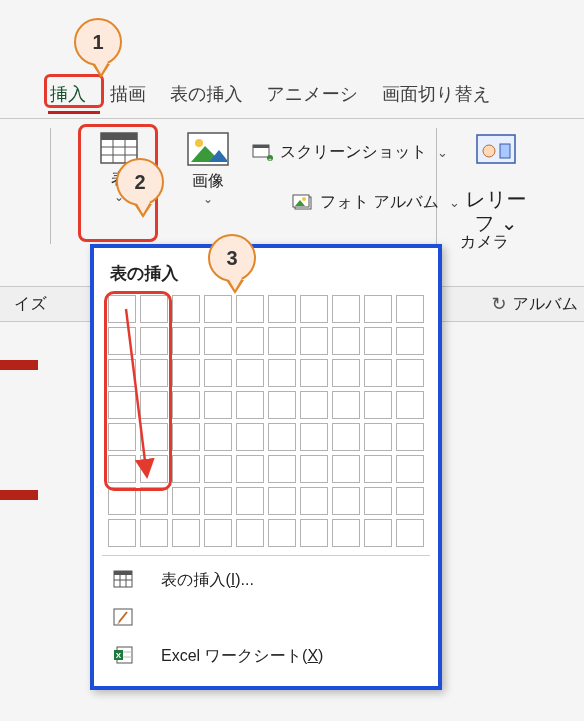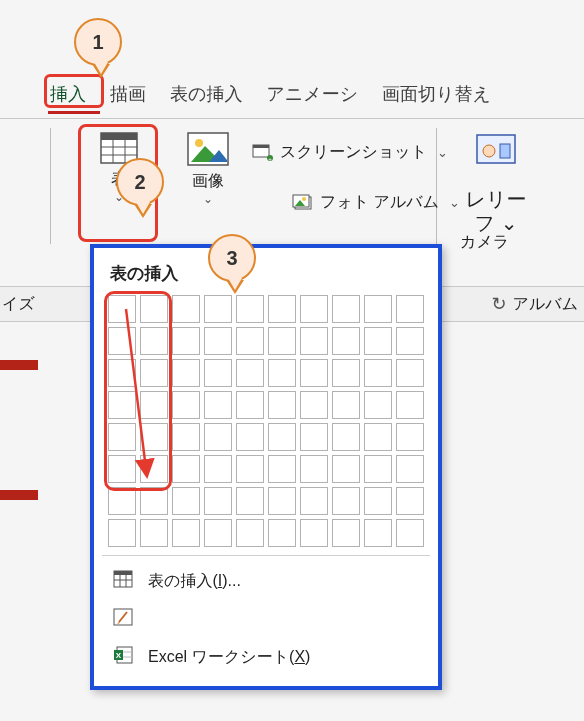--- a/index.html
+++ b/index.html
@@ -139,21 +139,21 @@
     top: 286px;
     left: 0;
     width: 584px;
     height: 36px;
     border-top: 1px solid #c8c8c8;
     border-bottom: 1px solid #c8c8c8;
     background: #efefef;
     display: flex;
     align-items: center;
   }
-  .strip-left { margin-left: 2px; font-size: 16px; }
+  .strip-left { margin-left: 14px; font-size: 16px; }
   .strip-right {
     margin-left: auto;
     margin-right: 6px;
     display: flex;
     align-items: center;
     gap: 6px;
     font-size: 16px;
   }
   .undo-glyph { font-size: 18px; color:#555;}
   
@@ -210,22 +210,22 @@
     top: 6px;
     pointer-events:none;
   }
   .dd-sep {
     height: 1px;
     background: #cfcfcf;
     margin: 6px -6px 6px -6px;
   }
   .menu-item {
     display: flex;
-    align-items: center;
-    gap: 14px;
+    align-items: flex-start;
+    gap: 27px;
     padding: 8px 4px;
     font-size: 16px;
   }
   .mi-icon { width: 22px; text-align: center; }
   .underline-char { text-decoration: underline; }
   
   .callout {
     position: absolute;
     width: 48px;
     height: 48px;

